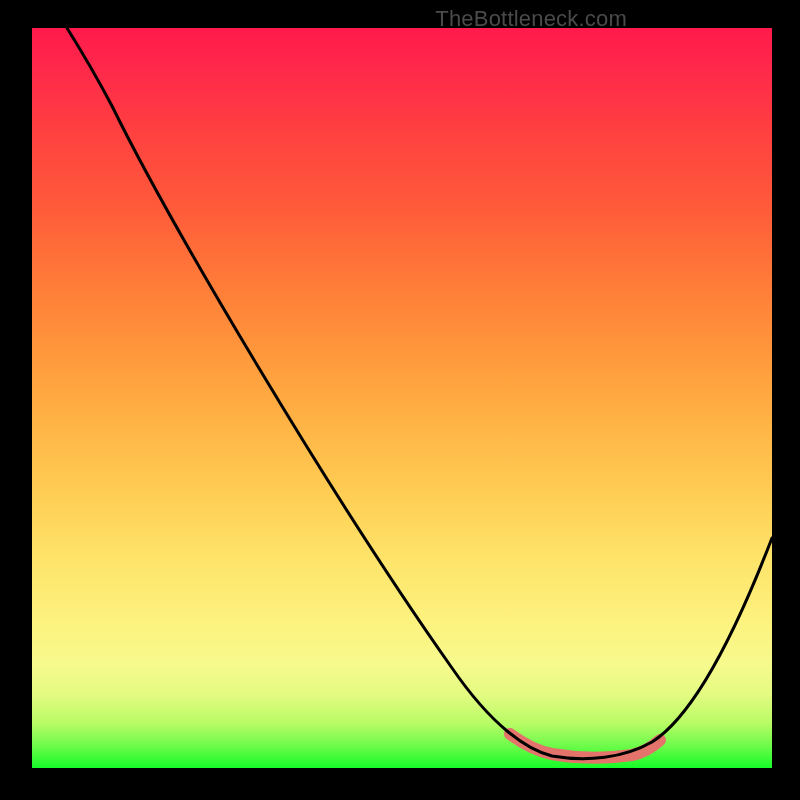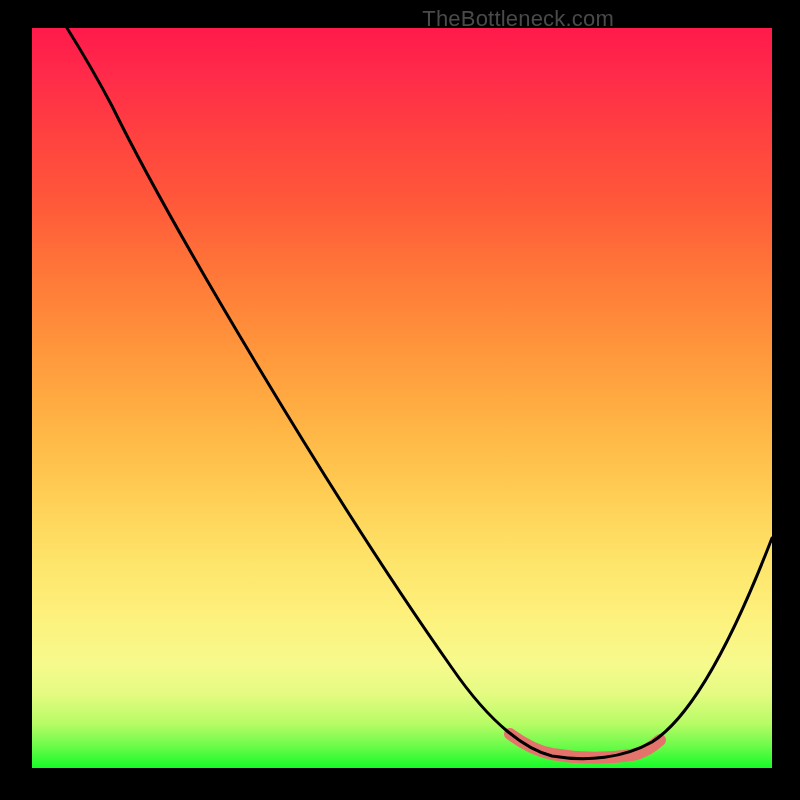--- a/index.html
+++ b/index.html
@@ -8,20 +8,21 @@
     width: 800px;
     height: 800px;
     background: #000;
     font-family: Arial, Helvetica, sans-serif;
     overflow: hidden;
   }
   .stage {
     position: relative;
     width: 636px;
     height: 800px;
+    padding-left: 13px;
   }
   
   .plot-area {
     position: absolute;
     left: 32px;
     top: 28px;
     width: 740px;
     height: 740px;
     background: linear-gradient(
       to bottom,

